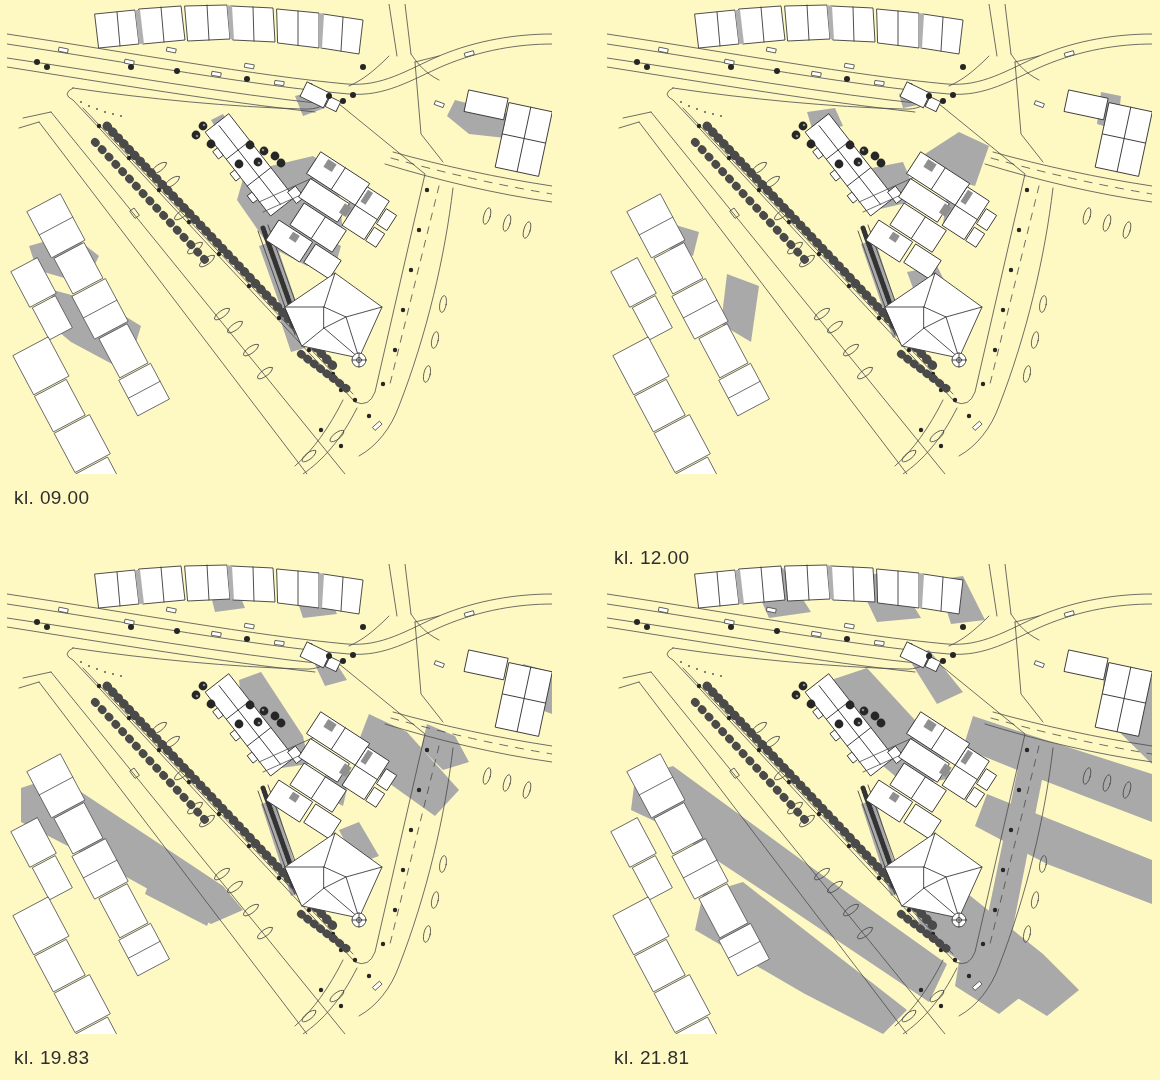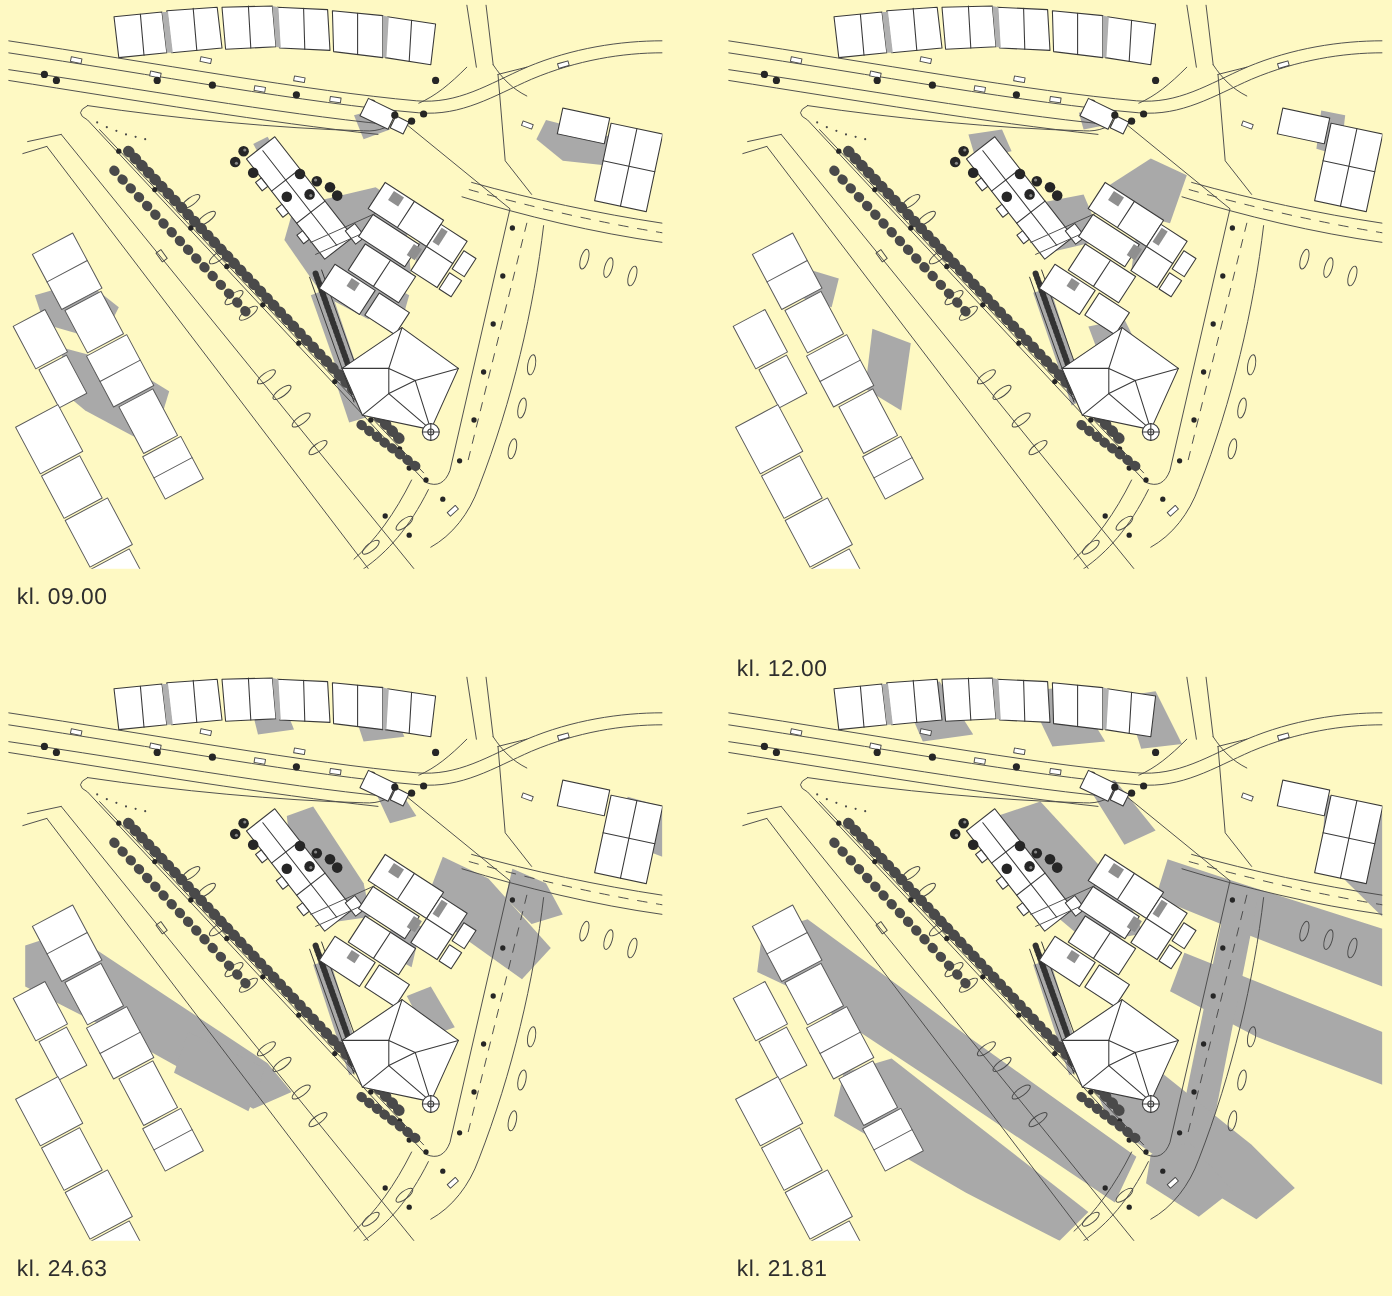--- a/index.html
+++ b/index.html
@@ -311,21 +311,21 @@
         <polygon points="332,266 352,258 372,292 350,300" fill="#a9a9a9" stroke="none"></polygon>
         <polygon points="254,240 268,236 296,326 284,332" fill="#a9a9a9" stroke="none"></polygon>
         <polygon points="516,100 545,108 545,150 508,136" fill="#a9a9a9" stroke="none"></polygon>
         <polygon points="198,8 222,4 238,44 208,48" fill="#a9a9a9" stroke="none"></polygon>
         <polygon points="282,12 312,8 330,50 296,54" fill="#a9a9a9" stroke="none"></polygon>
         <polygon points="304,92 322,88 340,116 318,122" fill="#a9a9a9" stroke="none"></polygon>
         <polygon points="420,160 448,172 462,198 436,206 414,184" fill="#a9a9a9" stroke="none"></polygon>
       </g>
     <use href="#basemap"></use>
   </svg>
-  <div class="time-label" style="left: 14px; top: 1047px; color: rgb(46, 46, 46);">kl. 24.63</div>
+  <div class="time-label" style="left: 14px; top: 1047px; color: rgb(46, 46, 46);">kl. 19.83</div>
 
   <svg class="panel-svg" style="left:607px;top:564px" width="545" height="470" viewBox="0 0 545 470">
     <g class="shadow-layer">
         <polygon points="28,214 66,202 200,300 340,400 322,438 176,340 58,262 24,246" fill="#a9a9a9" stroke="none"></polygon>
         <polygon points="96,330 136,318 300,446 276,470 198,430 88,366" fill="#a9a9a9" stroke="none"></polygon>
         <polygon points="224,116 260,104 330,180 346,214 300,222 250,180" fill="#a9a9a9" stroke="none"></polygon>
         <polygon points="366,152 420,170 545,210 545,258 430,214 356,184" fill="#a9a9a9" stroke="none"></polygon>
         <polygon points="380,230 460,262 545,296 545,340 440,300 368,262" fill="#a9a9a9" stroke="none"></polygon>
         <polygon points="418,170 442,180 398,404 372,394" fill="#a9a9a9" stroke="none"></polygon>
         <polygon points="306,344 356,326 436,390 472,426 440,452 368,408 318,372" fill="#a9a9a9" stroke="none"></polygon>

